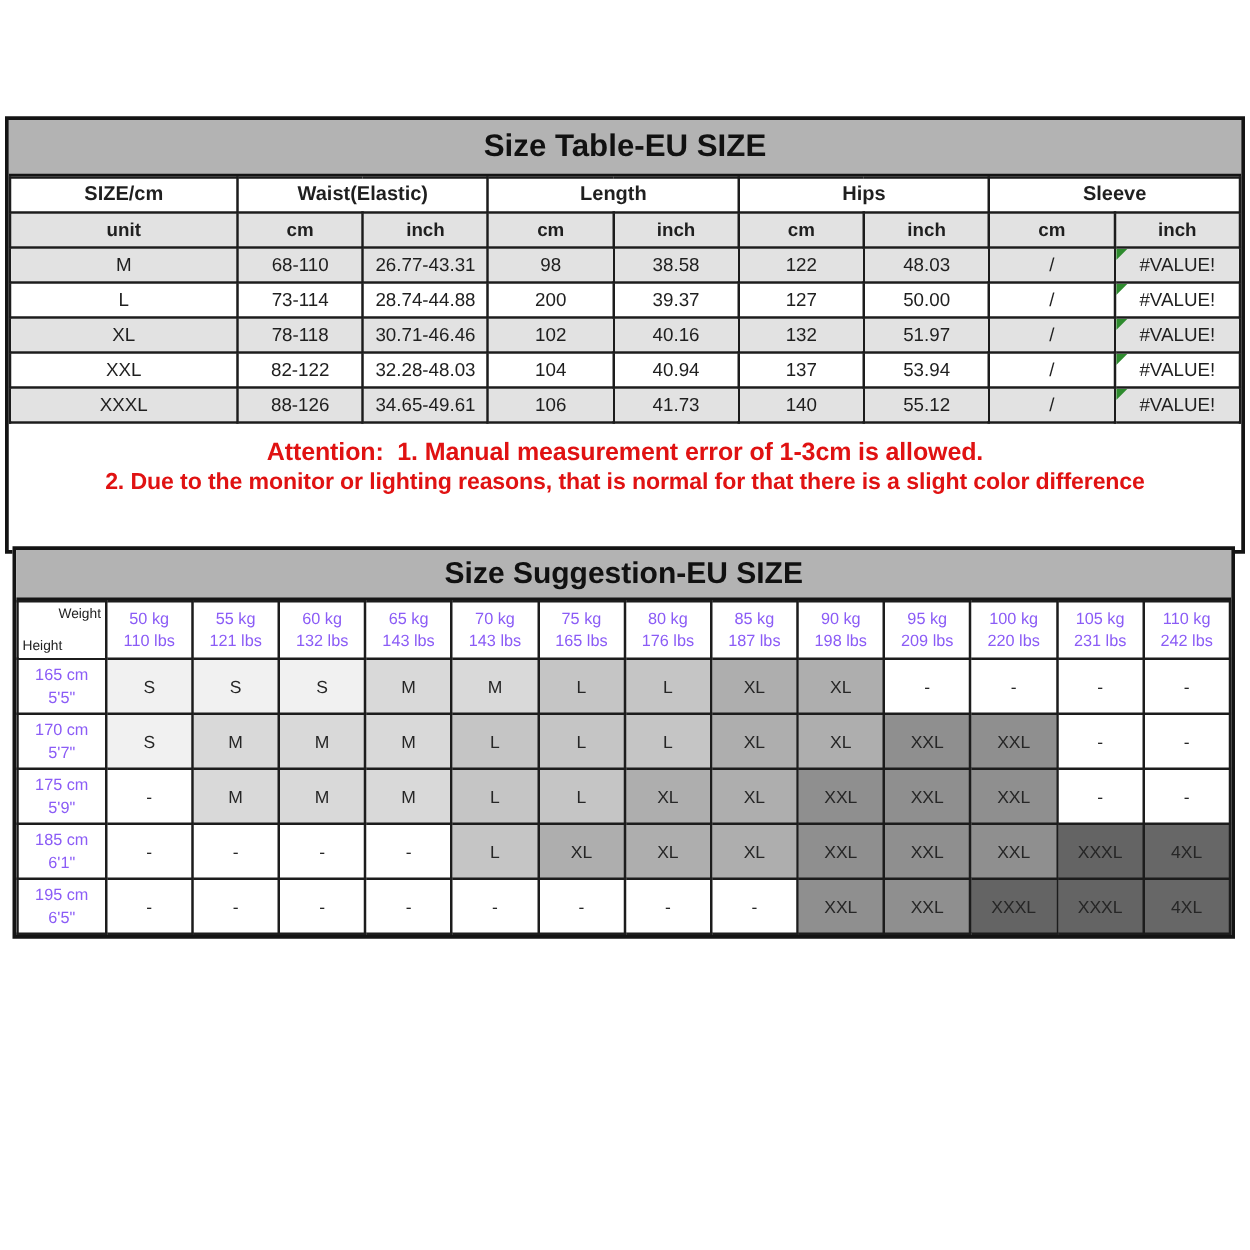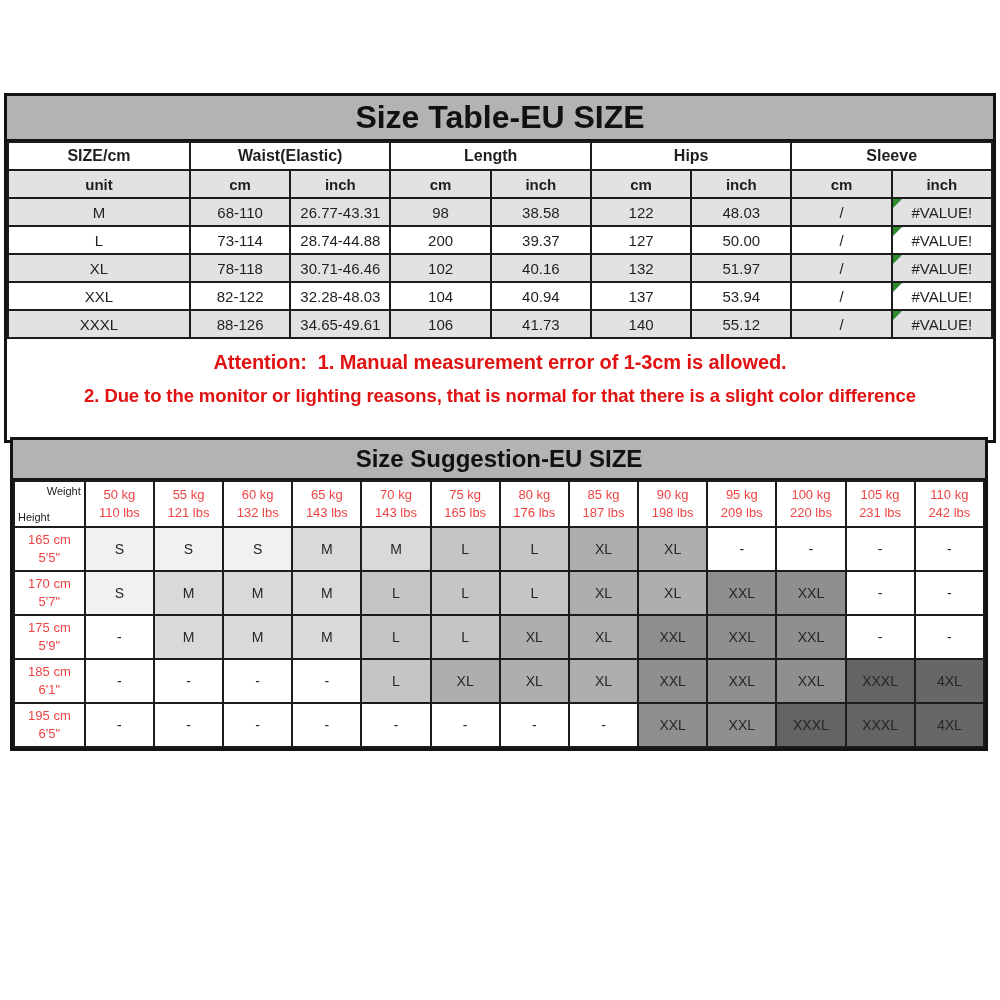--- a/index.html
+++ b/index.html
@@ -6,47 +6,47 @@
   body{
     width:1000px;height:1000px;background:#ffffff;
     font-family:"Liberation Sans",sans-serif;color:#1f1f1f;
     position:relative;overflow:hidden;
   }
   .panel{position:absolute;box-sizing:border-box;border:3px solid #141414;background:#fff;overflow:hidden;}
   #size-table-panel{left:4px;top:93px;width:992px;}
   #suggestion-panel{left:10px;top:437px;width:978px;}
 
   .titlebar{background:#b3b3b3;border-bottom:2px solid #141414;text-align:center;font-weight:bold;color:#111;}
-  #size-table-panel .titlebar{height:43px;line-height:43px;font-size:32px;}
+  #size-table-panel .titlebar{height:43px;line-height:43px;font-size:25px;}
   #suggestion-panel .titlebar{height:38px;line-height:38px;font-size:24px;}
 
   table{width:100%;border-collapse:collapse;table-layout:fixed;}
 
   
   .t1 th,.t1 td{border:2px solid #1c1c1c;text-align:center;padding:0;height:26px;font-size:15px;overflow:hidden;white-space:nowrap;}
   .t1 thead th{font-weight:bold;}
   .t1 .group{font-size:16px;background:#ffffff;}
   .t1 .unit{background:#e2e2e2;font-size:15px;}
   .t1 tbody tr.shade td{background:#e2e2e2;}
   .t1 td{position:relative;font-weight:normal;}
   .t1 td .corner{position:absolute;top:0;left:0;width:0;height:0;
     border-top:9px solid #2e8b2e;border-right:9px solid transparent;}
 
   
   .attention{height:101px;text-align:center;font-weight:bold;color:#e01212;overflow:hidden;}
   .attention div{white-space:nowrap;letter-spacing:-0.1px;}
   .attention .a1{font-size:20px;margin-top:12px;}
-  .attention .a2{font-size:18.5px;margin-top:11px;}
+  .attention .a2{font-size:18.5px;margin-top:0;}
   .attention .a3{font-size:20px;margin-top:7px;}
 
   
   .t2 th,.t2 td{border:2px solid #1c1c1c;text-align:center;padding:0;overflow:hidden;}
   .t2 thead th{height:44px;background:#ffffff;font-weight:normal;}
   .t2 tbody tr{height:44px;}
-  .wkg,.wlbs,.hcm,.hft{font-size:13px;line-height:18px;color:#ef4444;}
+  .wkg,.wlbs,.hcm,.hft{font-size:13px;line-height:18px;color:#8b5cf6;}
   .t2 .hcell{background:#ffffff;font-weight:normal;}
   .t2 .scell{font-size:14px;color:#262626;}
   .corner-cell{position:relative;
     background:
       linear-gradient(to bottom right, rgba(0,0,0,0) calc(50% - 1.5px), #2b2b2b calc(50% - 1.5px), #2b2b2b calc(50% + 1px), rgba(0,0,0,0) calc(50% + 1px)),
       #c7c7c7;}
   .corner-cell .ctop{position:absolute;top:3px;right:3px;font-size:11px;color:#222;}
   .corner-cell .cbot{position:absolute;bottom:3px;left:3px;font-size:11px;color:#222;}
 </style>
 </head>

